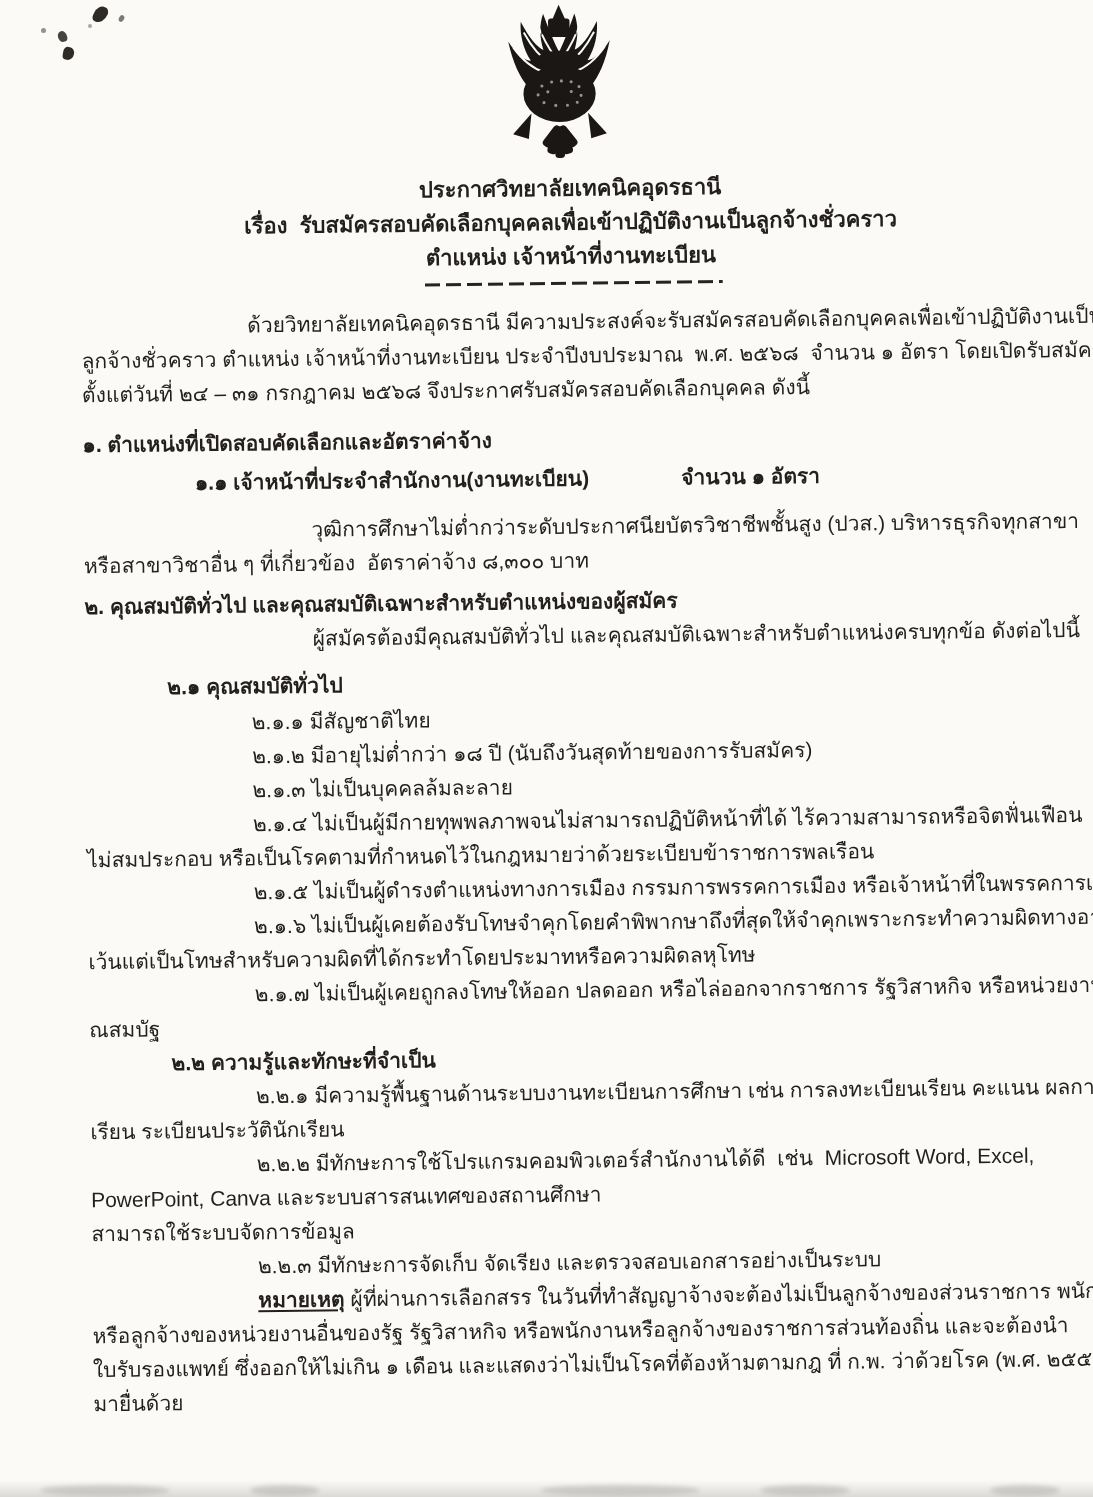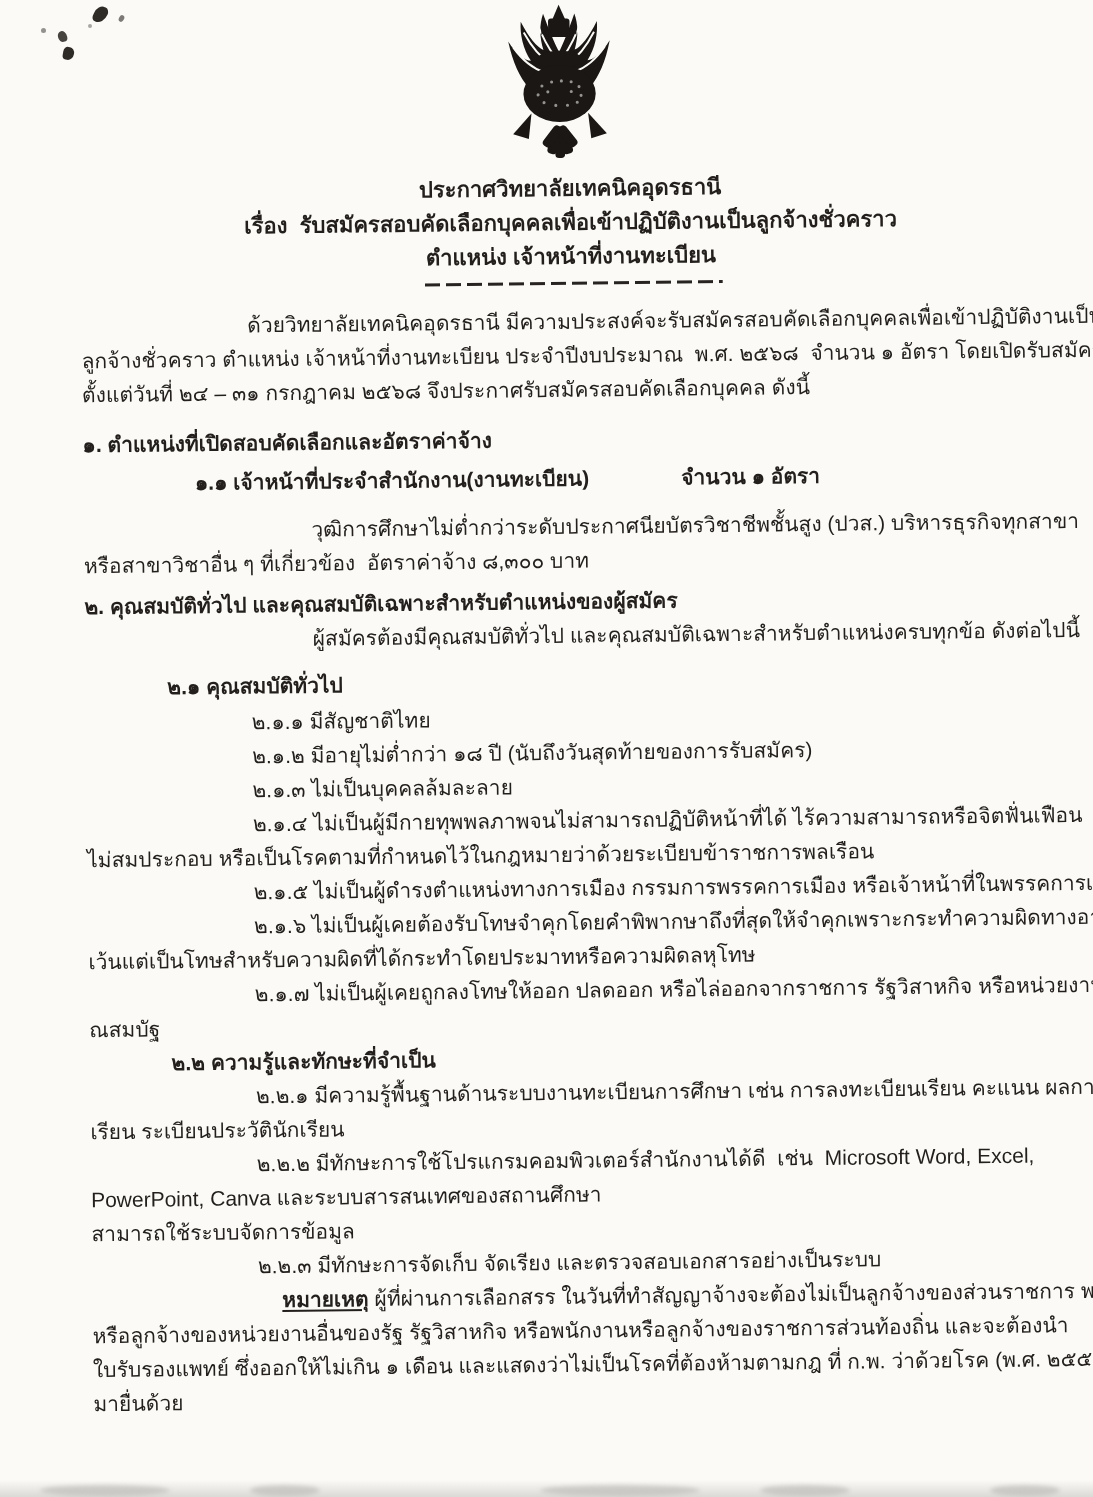--- a/index.html
+++ b/index.html
@@ -30,21 +30,21 @@
     transform:translateX(26px);
     background:repeating-linear-gradient(to right,#262320 0px,#262320 15px,rgba(0,0,0,0) 15px,rgba(0,0,0,0) 21px);
   }
   .doc-body{padding:10px 50px 0 80px;}
   .line{
     height:34px;line-height:34px;
     font-size:21px;
     white-space:pre;
   }
   .bold{font-weight:700;}
-  .u{text-decoration:underline;text-underline-offset:3px;margin-left:24px;}
+  .u{text-decoration:underline;text-underline-offset:3px;}
   .flush{padding-left:0;}
   .indent-p{padding-left:166px;}
   .indent-sub{padding-left:112px;}
   .indent-sub2{padding-left:82px;}
   .indent-li{padding-left:166px;}
   .indent-deep{padding-left:228px;}
   
   .smudge{position:absolute;background:#2e2a26;}
   .s1{left:94px;top:6px;width:13px;height:17px;border-radius:62% 38% 70% 30%;transform:rotate(24deg);}
   .s2{left:58px;top:31px;width:9px;height:11px;border-radius:50% 62% 40% 58%;opacity:.88;transform:rotate(-12deg);}

